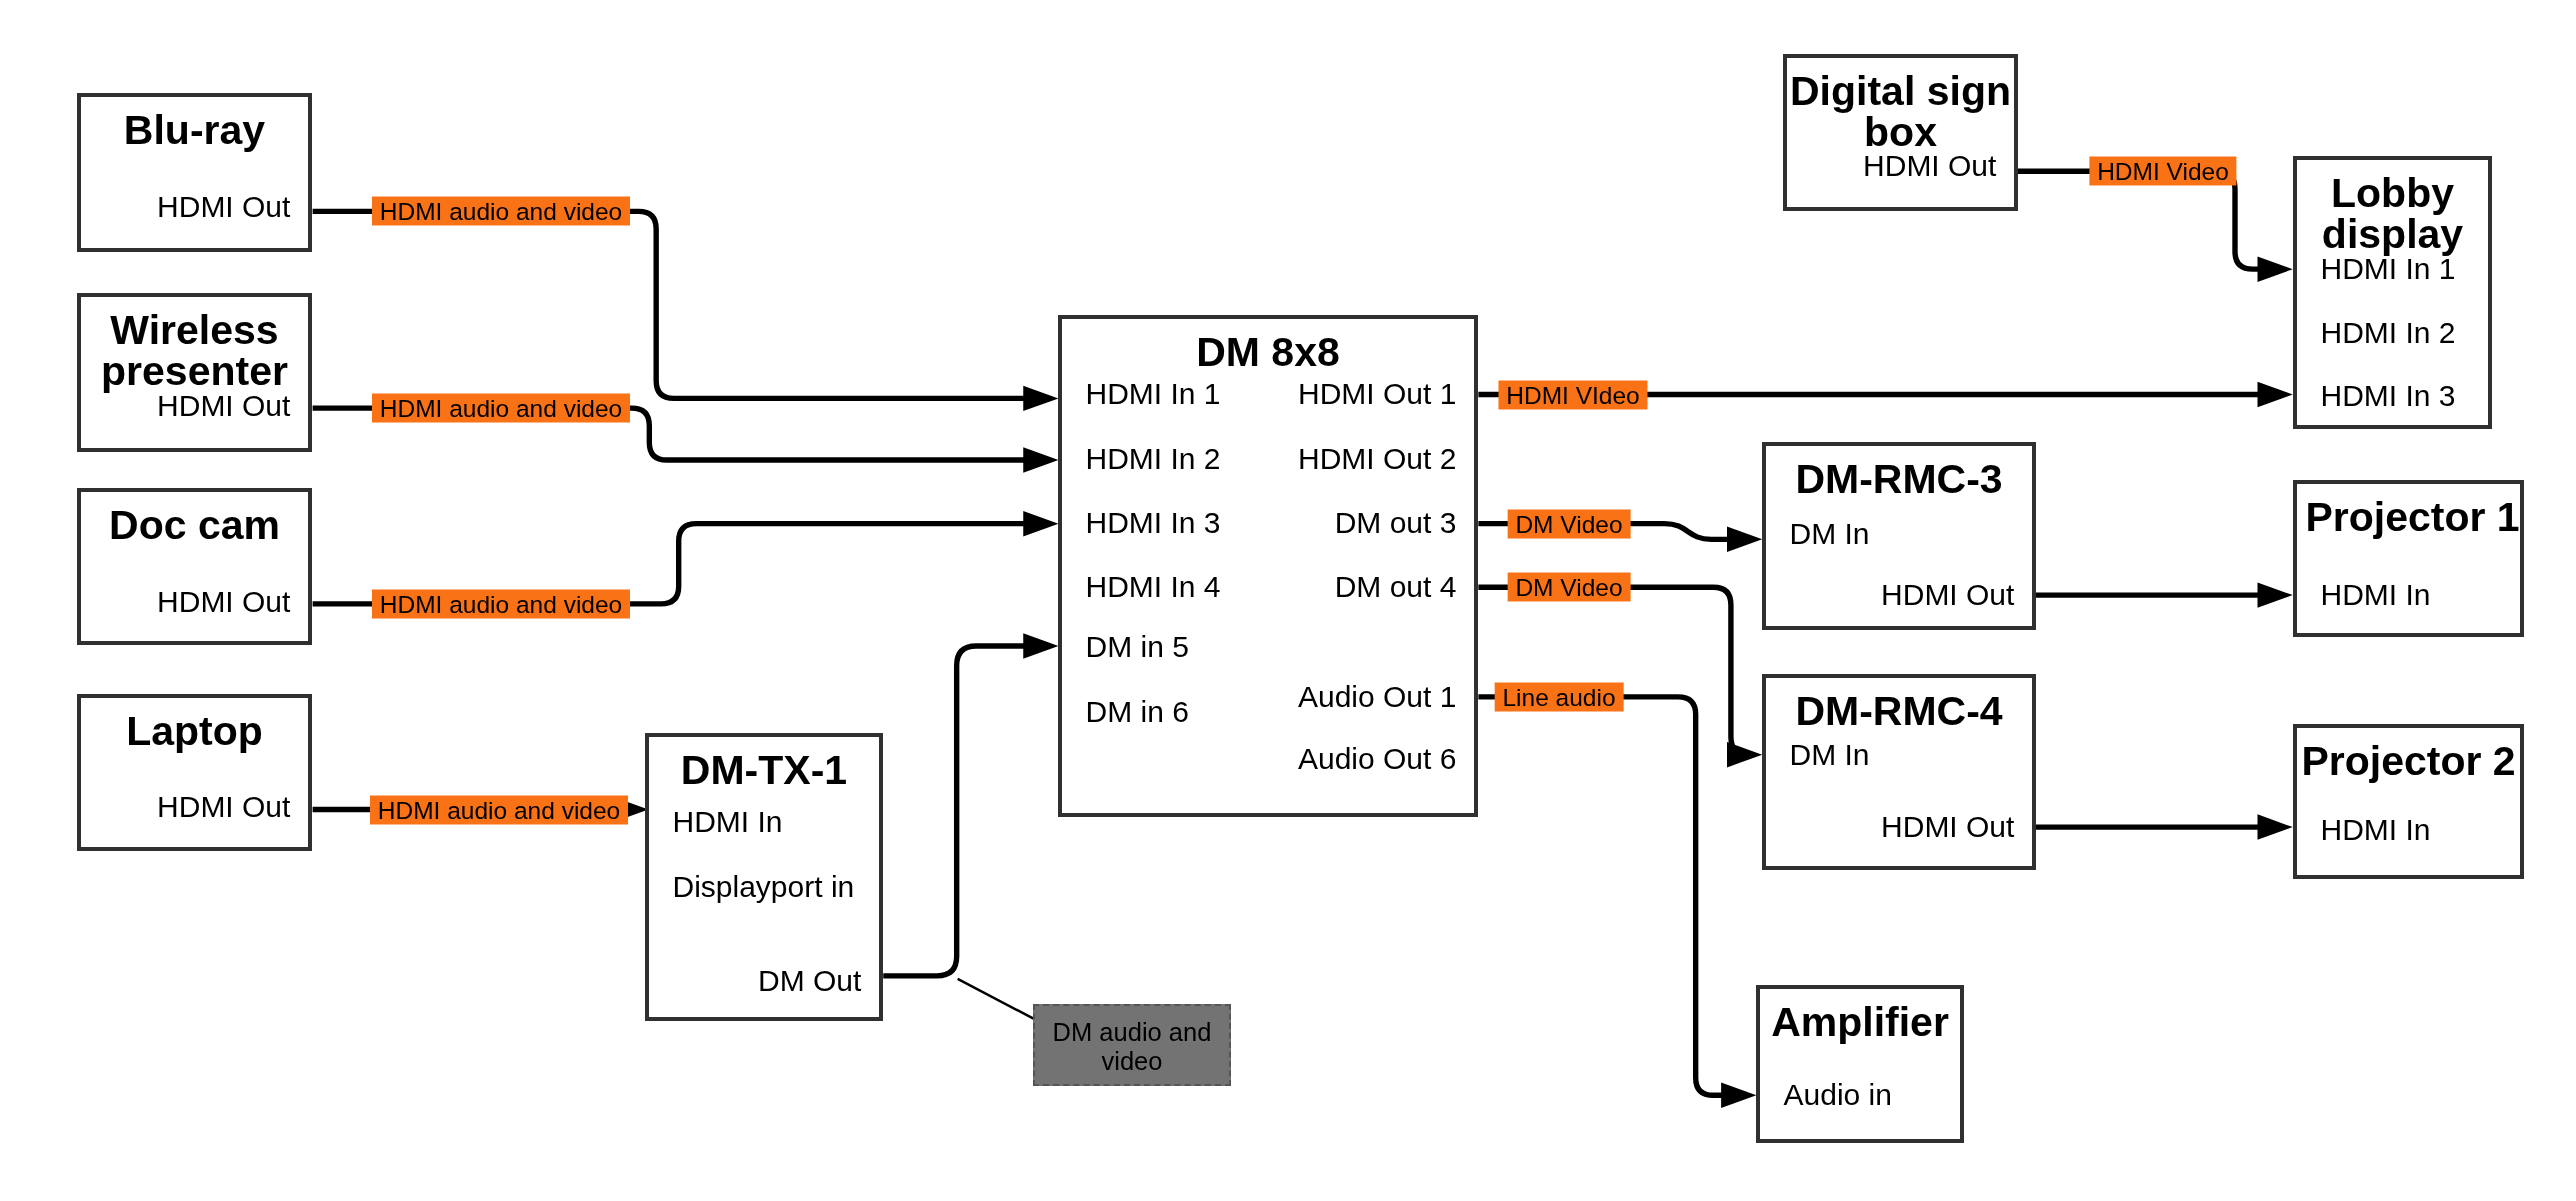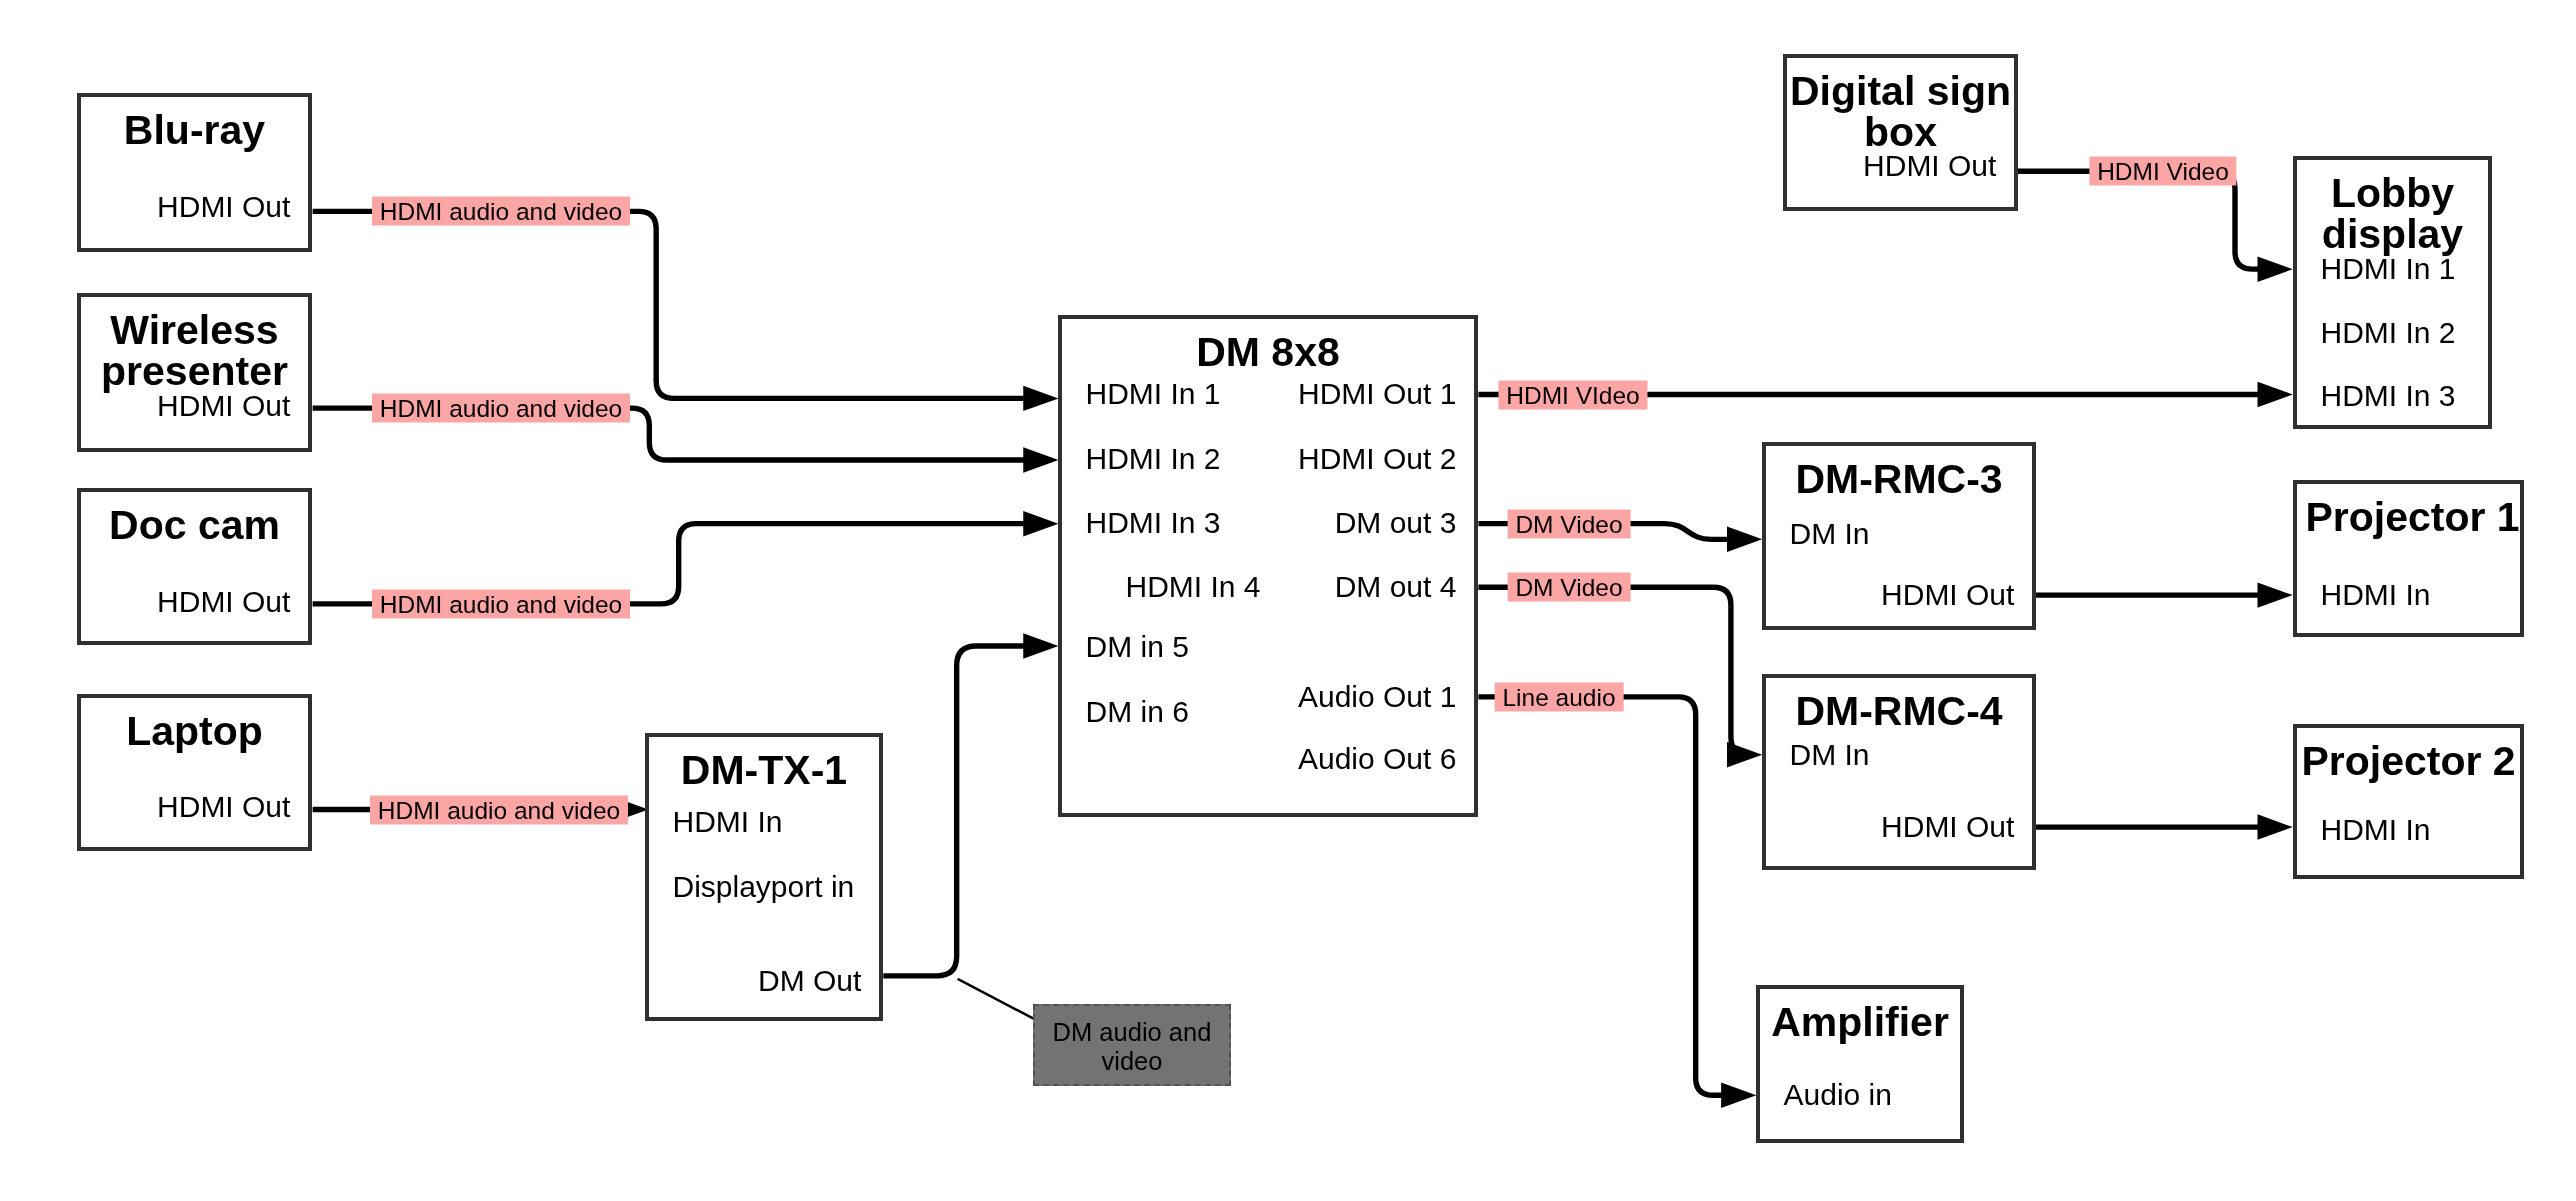--- a/index.html
+++ b/index.html
@@ -31,21 +31,21 @@
     font-size:30px;
     line-height:35px;
     height:35px;
     white-space:nowrap;
   }
   .port.left{left:23.5px;text-align:left;}
   .port.right{right:17.6px;text-align:right;}
   .edge-label{
     position:absolute;
     transform:translate(-50%,-50%);
-    background:#fca5a5;
+    background:#f97316;
     font-size:24.5px;
     line-height:29px;
     padding:0 7.8px;
     white-space:nowrap;
   }
   .annotation{
     position:absolute;
     border:2px dashed #555;
     background:#737373;
     box-sizing:border-box;
@@ -128,21 +128,21 @@
       <div class="port left" style="top: 132px;">Displayport in</div>
       <div class="port right" style="top: 226px;">DM Out</div>
     </div>
     <div class="node" style="left: 1058px; top: 315px; width: 420px; height: 502px;">
       <div class="node-title">
         <div>DM 8x8</div>
       </div>
       <div class="port left" style="top: 57px;">HDMI In 1</div>
       <div class="port left" style="top: 122px;">HDMI In 2</div>
       <div class="port left" style="top: 186px;">HDMI In 3</div>
-      <div class="port left" style="top: 250px; margin-left: 40px;">HDMI In 4</div>
+      <div class="port left" style="top: 250px;">HDMI In 4</div>
       <div class="port left" style="top: 310px;">DM in 5</div>
       <div class="port left" style="top: 375px;">DM in 6</div>
       <div class="port right" style="top: 57px;">HDMI Out 1</div>
       <div class="port right" style="top: 122px;">HDMI Out 2</div>
       <div class="port right" style="top: 186px;">DM out 3</div>
       <div class="port right" style="top: 250px;">DM out 4</div>
       <div class="port right" style="top: 360px;">Audio Out 1</div>
       <div class="port right" style="top: 422px;">Audio Out 6</div>
     </div>
     <div class="node" style="left: 1783px; top: 54px; width: 235px; height: 157px;">

